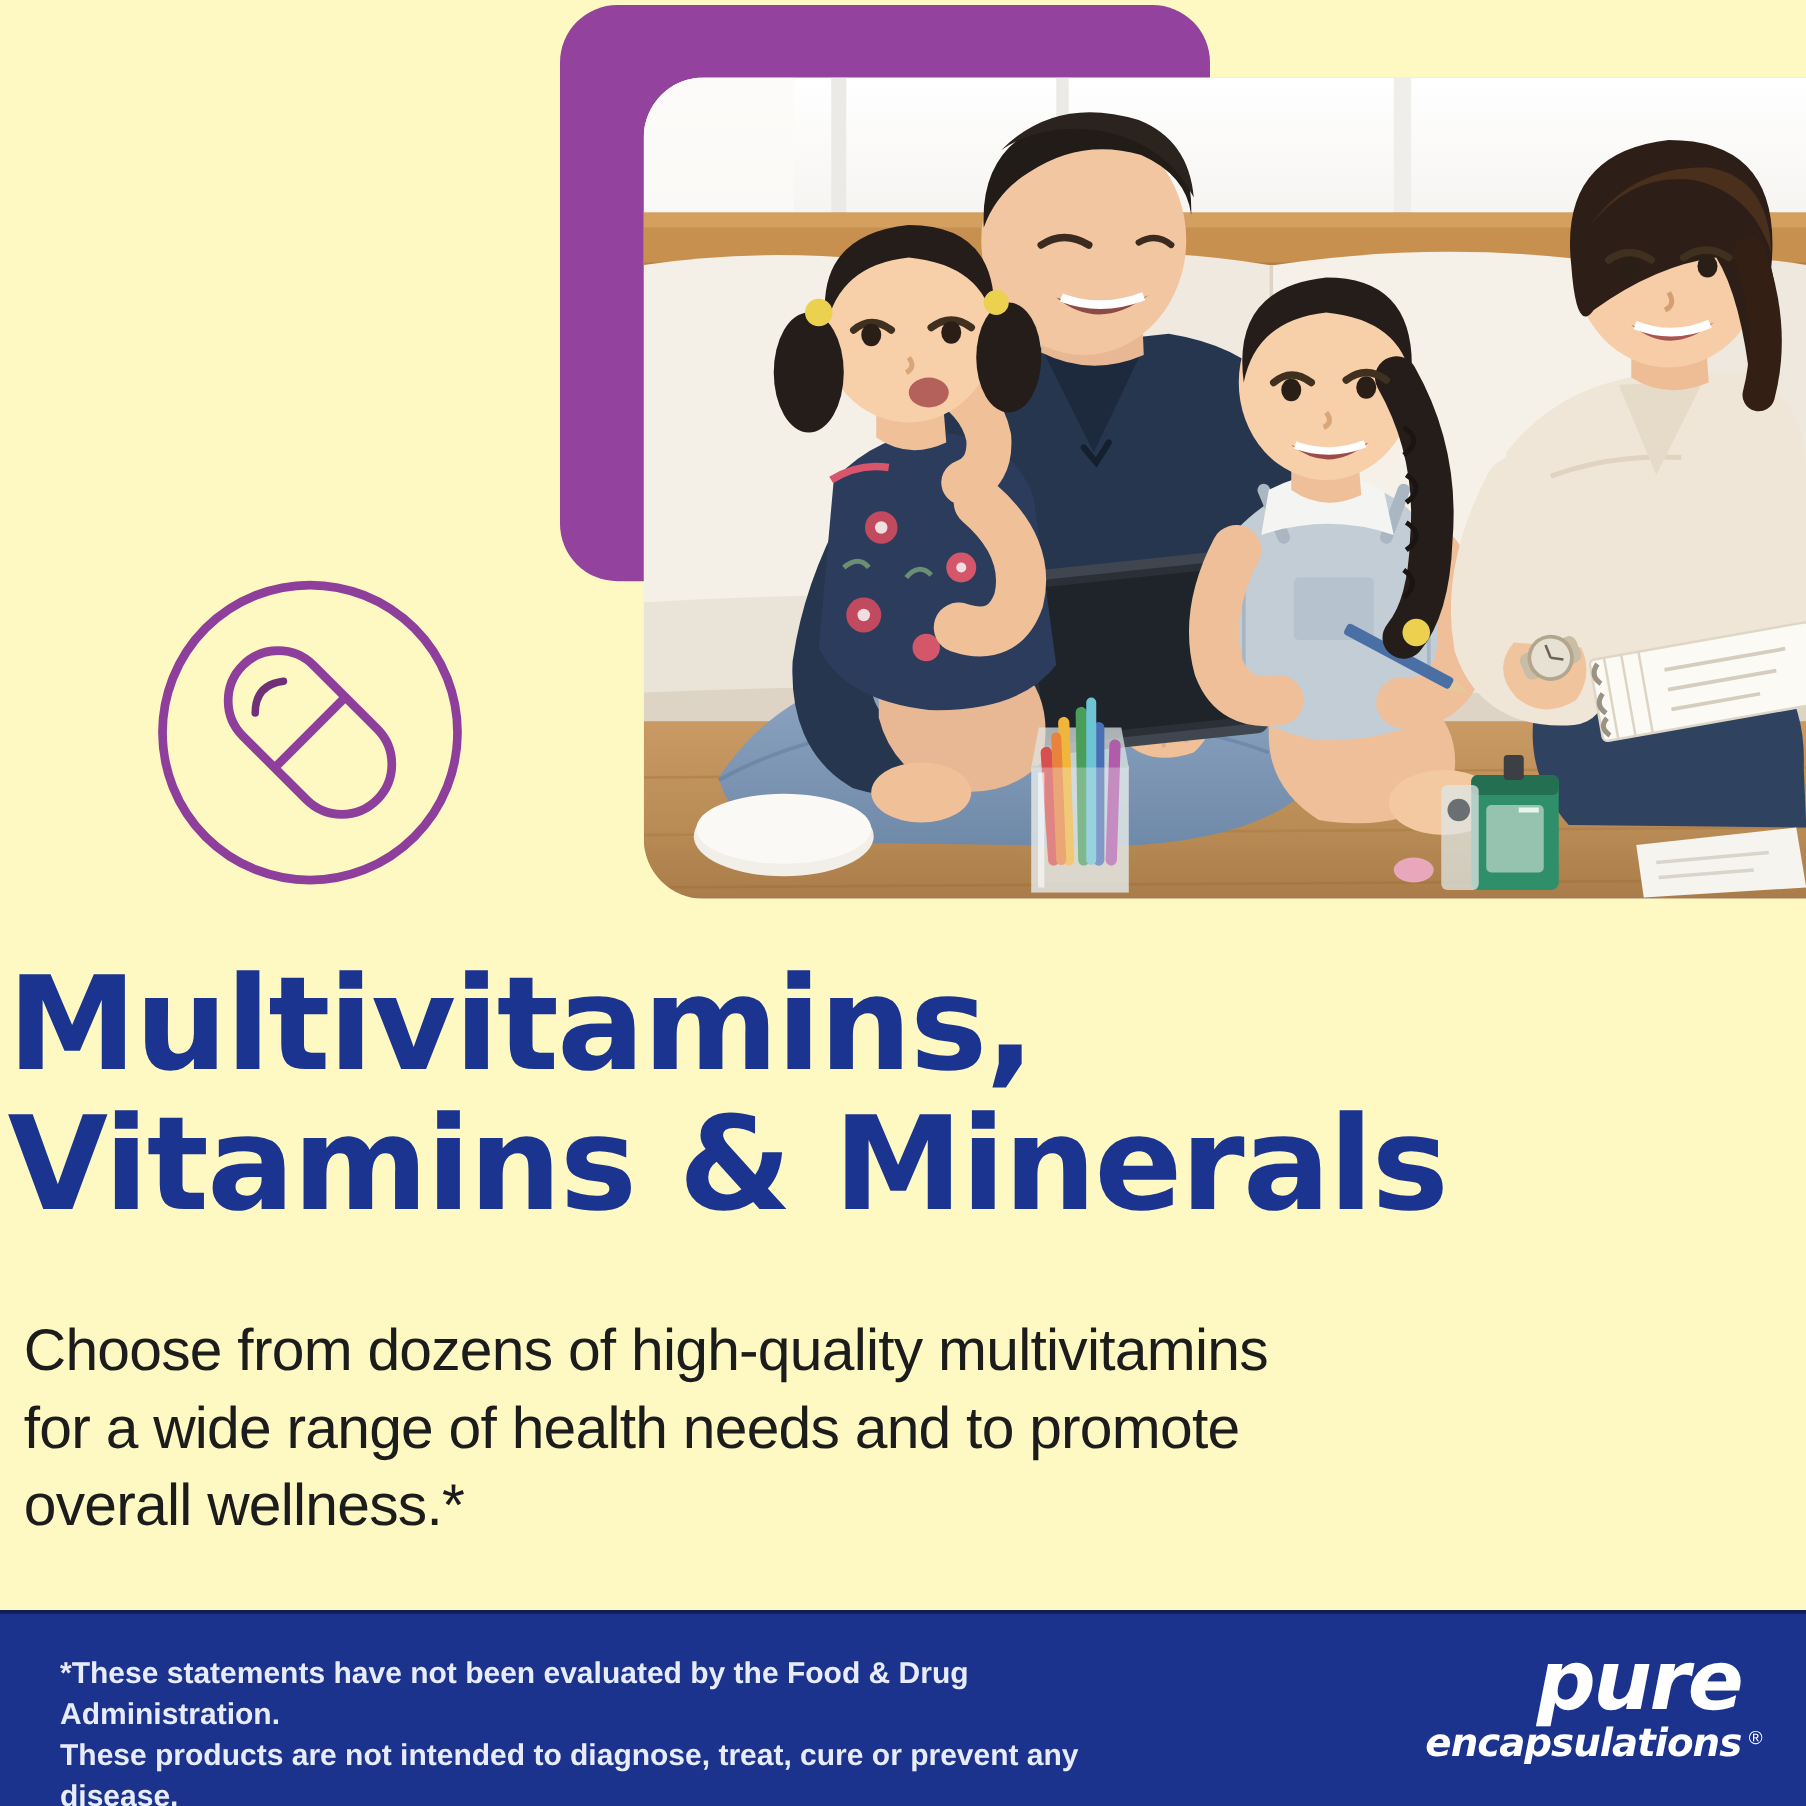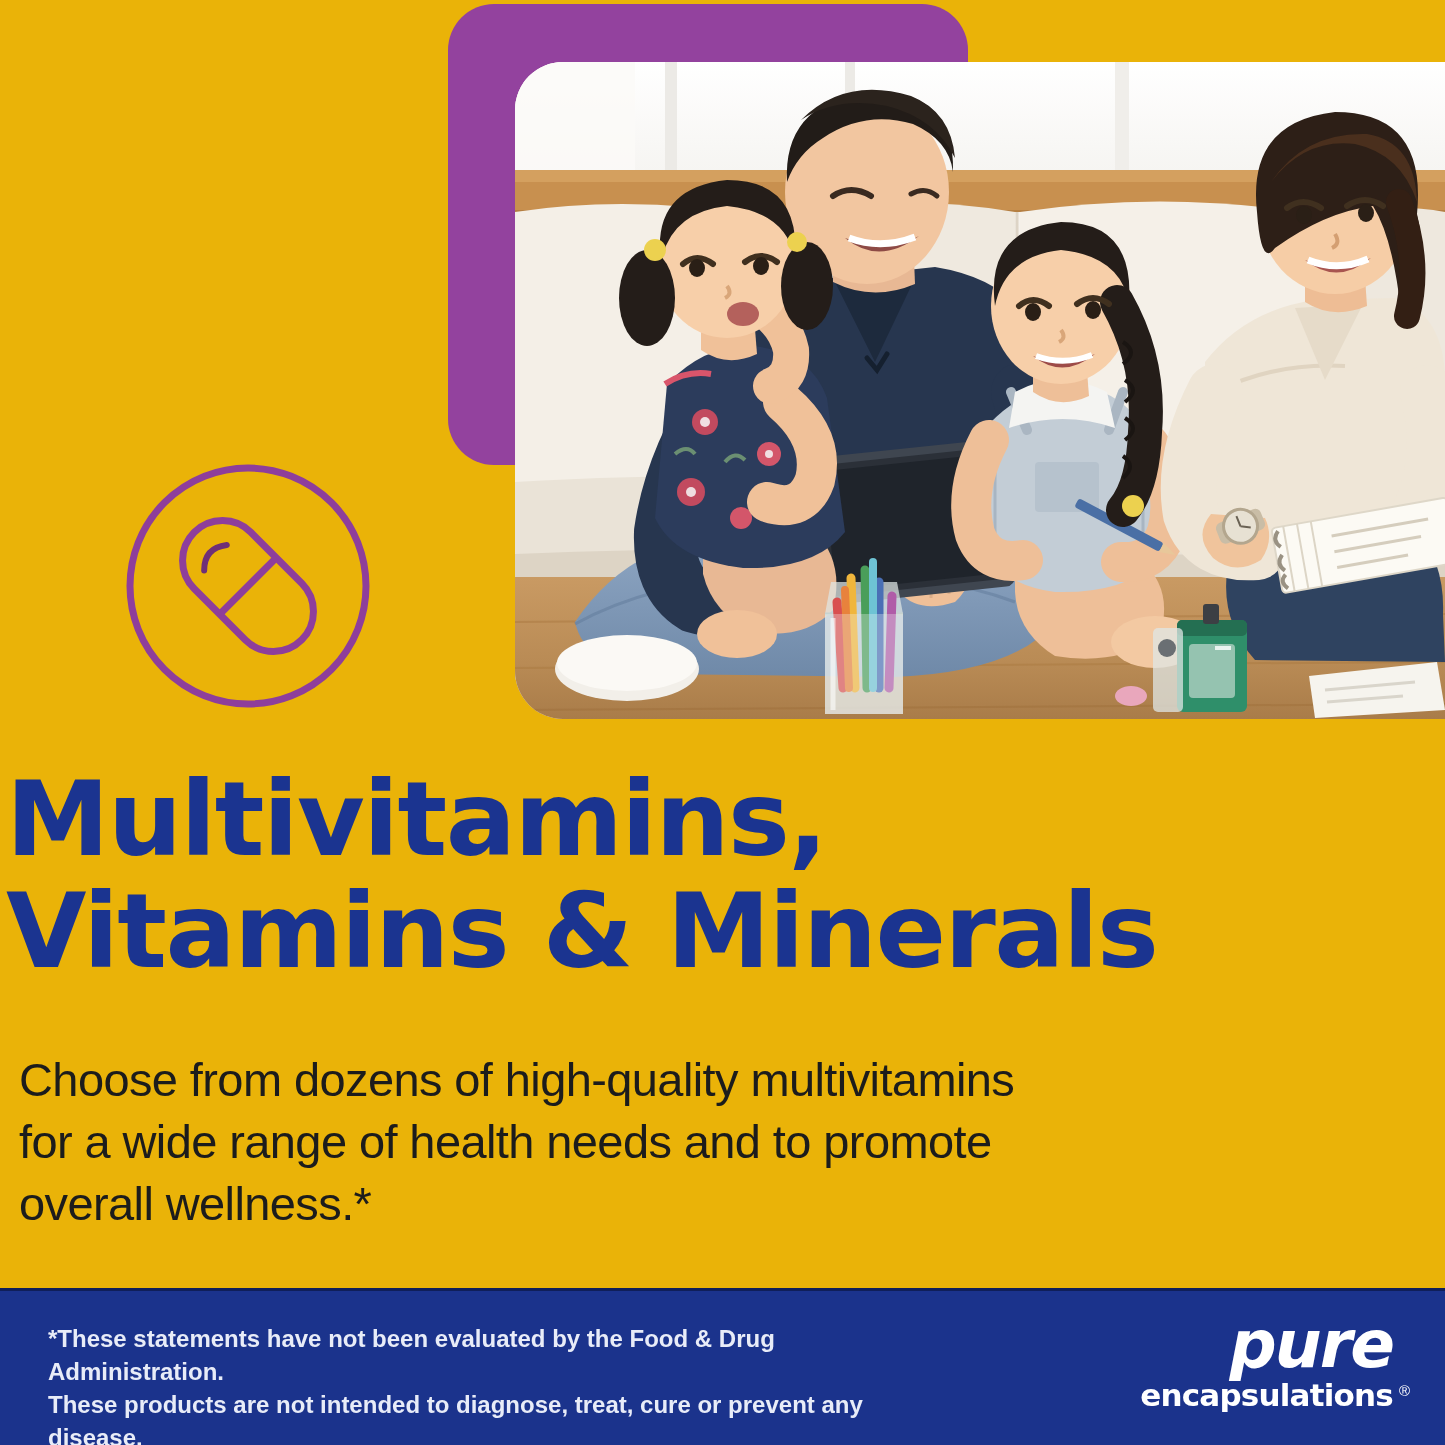--- a/index.html
+++ b/index.html
@@ -5,21 +5,21 @@
 <style>
   html, body {
     margin: 0;
     padding: 0;
     background: #ffffff;
   }
   #page {
     position: relative;
     width: 1445px;
     height: 1445px;
-    background: #eab308;
+    background: #fef9c3;
     overflow: hidden;
     font-family: "Liberation Sans", "DejaVu Sans", sans-serif;
   }
 
   
   .purple-accent {
     position: absolute;
     left: 448px;
     top: 4px;
     width: 520px;
@@ -137,20 +137,21 @@
     color: #ffffff;
   }
   .logo-sub-wrap {
     display: block;
     position: relative;
     line-height: 38px;
   }
   .logo-sub {
     font-family: "DejaVu Sans", "Liberation Sans", sans-serif;
     font-weight: 700;
+    font-style: italic;
     font-size: 31px;
     letter-spacing: -0.8px;
     color: #ffffff;
     margin-top: 43px;
   }
   .logo-reg {
     position: absolute;
     right: -17px;
     top: -4px;
     font-family: "Liberation Sans", sans-serif;

